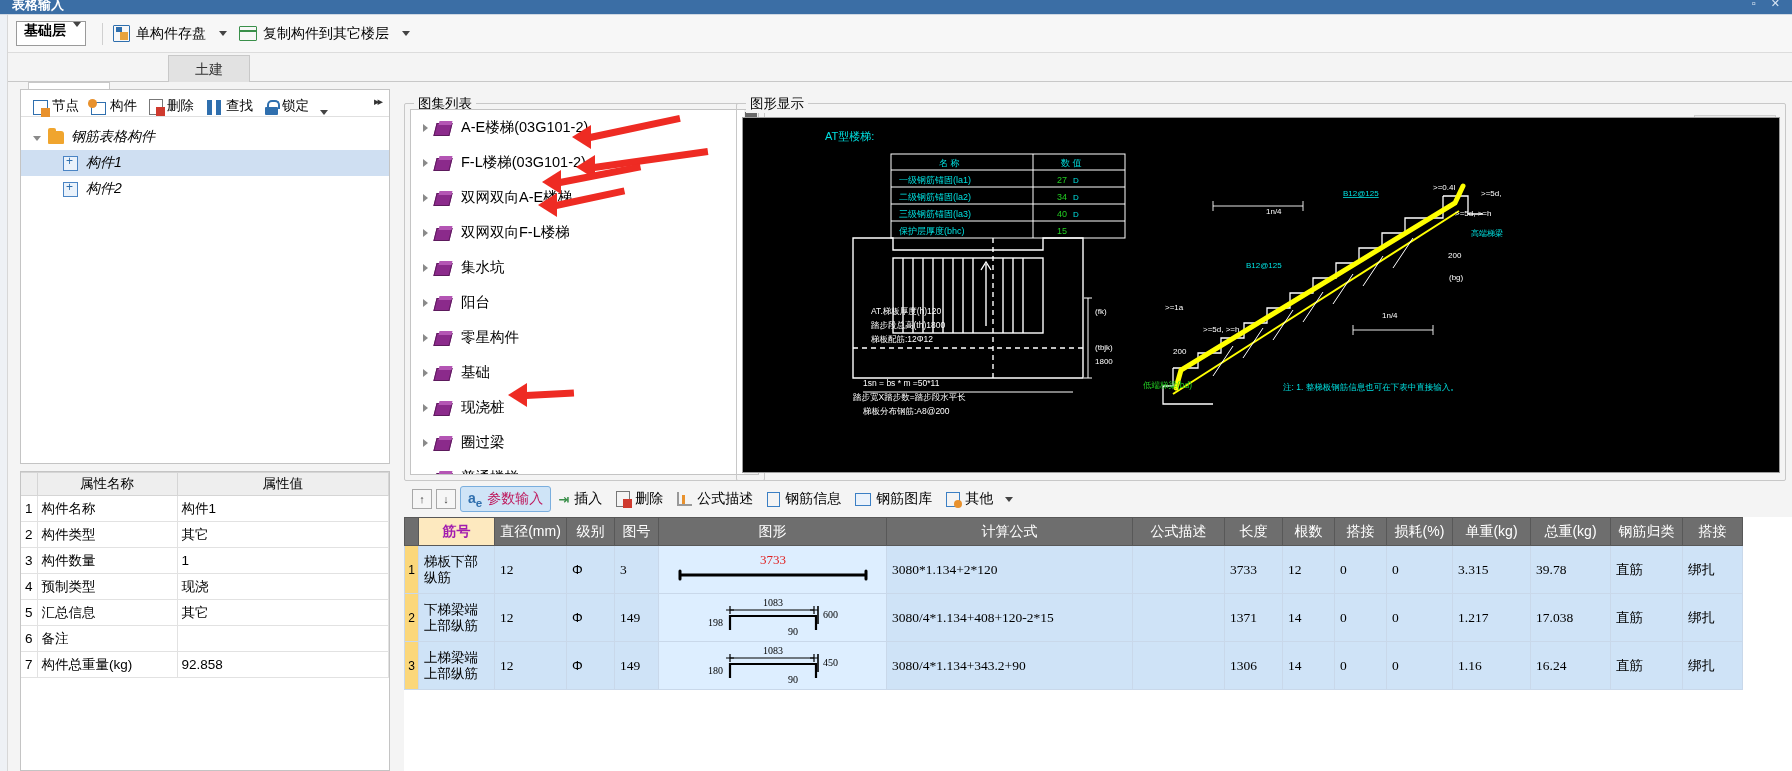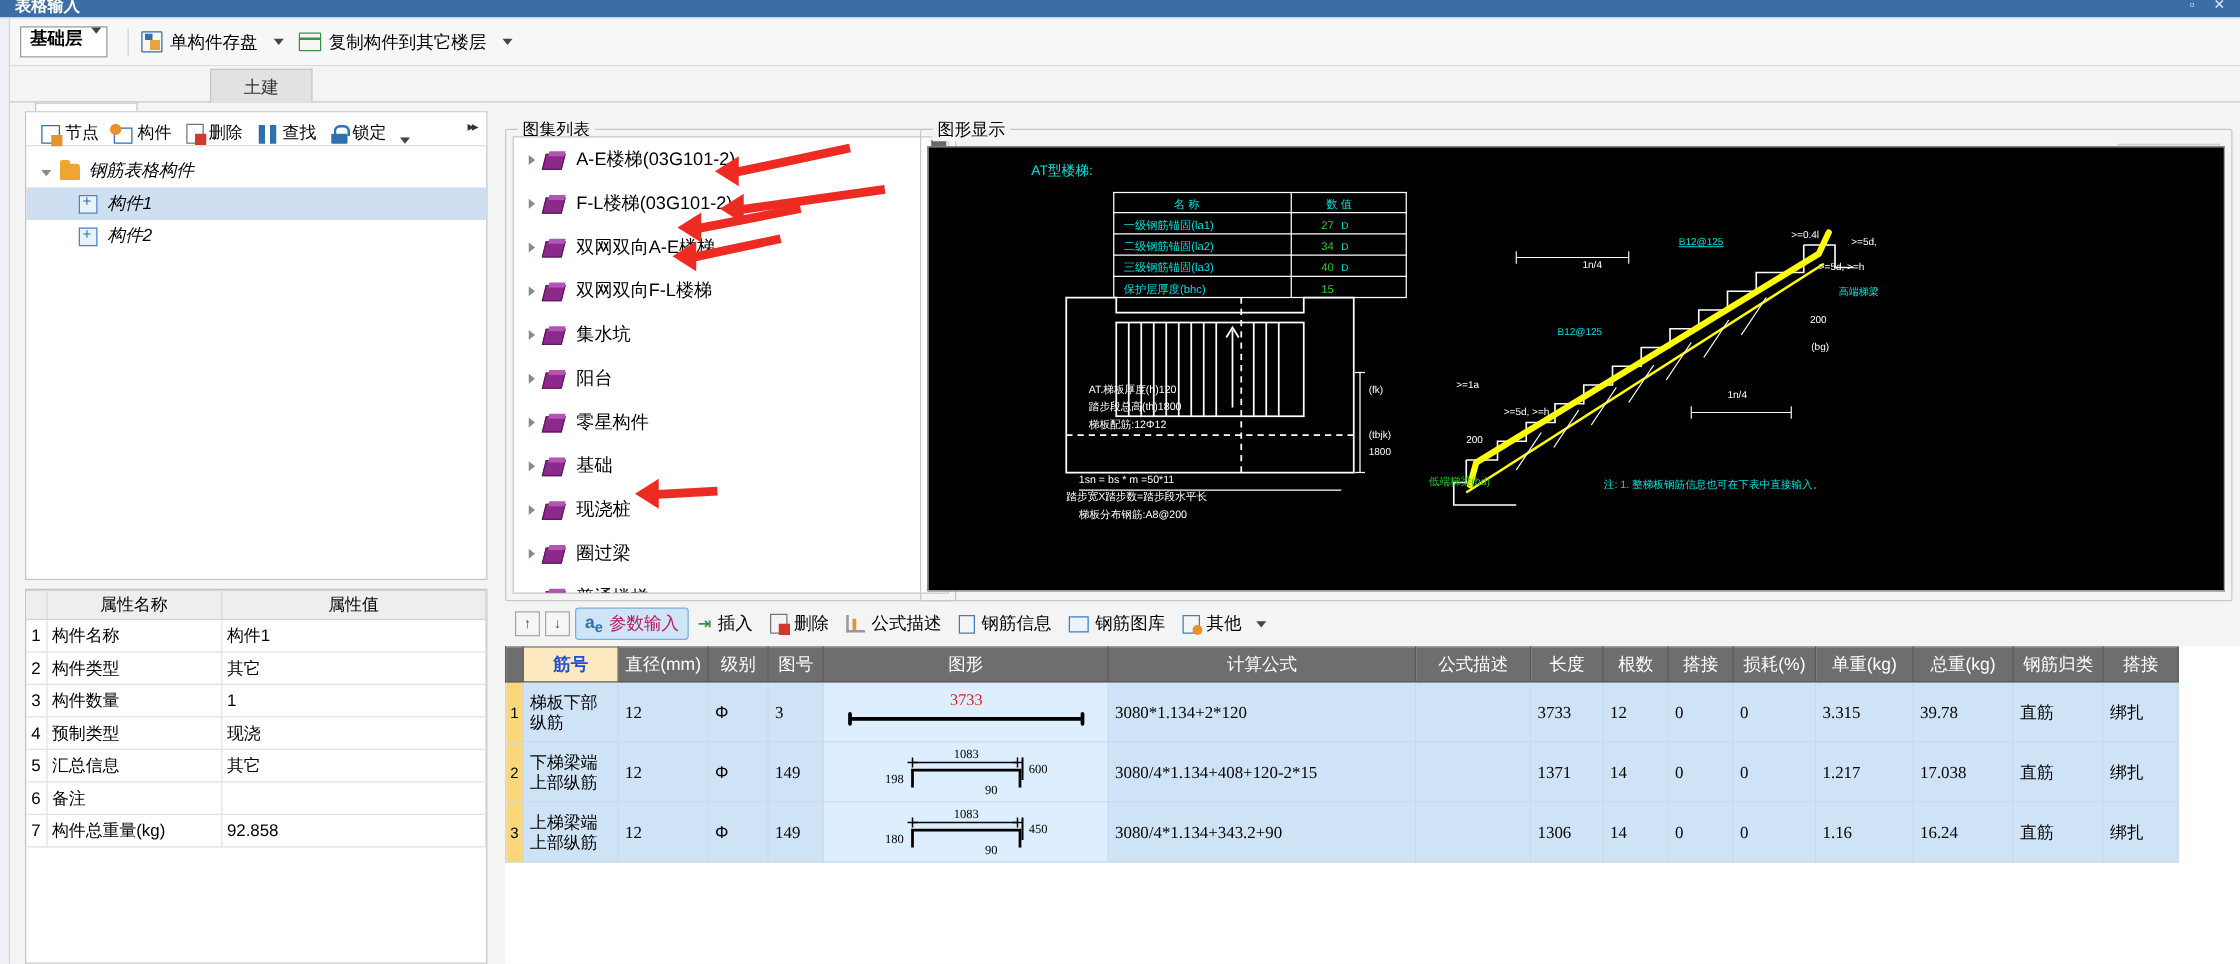--- a/index.html
+++ b/index.html
@@ -149,21 +149,21 @@
   .ic-other{ width:14px;height:15px;border:1.4px solid #3b7fc4; position:relative;}
   .ic-other:after{content:"";position:absolute;right:-3px;bottom:-2px;width:8px;height:8px;background:#e8912d;border-radius:50%;}
 
   
   .dtwrap{ position:absolute; top:502px; left:404px; width:1388px; height:269px; overflow:hidden; background:#fff;}
   table.dt{ border-collapse:collapse; table-layout:fixed; }
   table.dt th{
     background:#6e6e6e; color:#fff; font-size:14px; font-weight:normal;
     border:1px solid #585858; height:28px; text-align:center;
   }
-  table.dt th.k{ background:#fde9bf; color:#1d4ed8; font-weight:bold; }
+  table.dt th.k{ background:#fde9bf; color:#a21caf; font-weight:bold; }
   table.dt td{
     border:1px solid #c9d8ea; font-size:13.5px; height:48px;
     background:#cfe3f7; padding:0 5px; vertical-align:middle;
   }
   table.dt td.idx{ background:#fbd77a; width:14px; padding:0; text-align:center; font-size:12px;}
   table.dt td.shape{ background:#ddeeff; text-align:center; padding:0;}
   .rowname{ line-height:1.15; }
   .mono{ font-family:"Liberation Serif","DejaVu Serif",serif; font-size:13.5px; }
 </style>
 </head>

